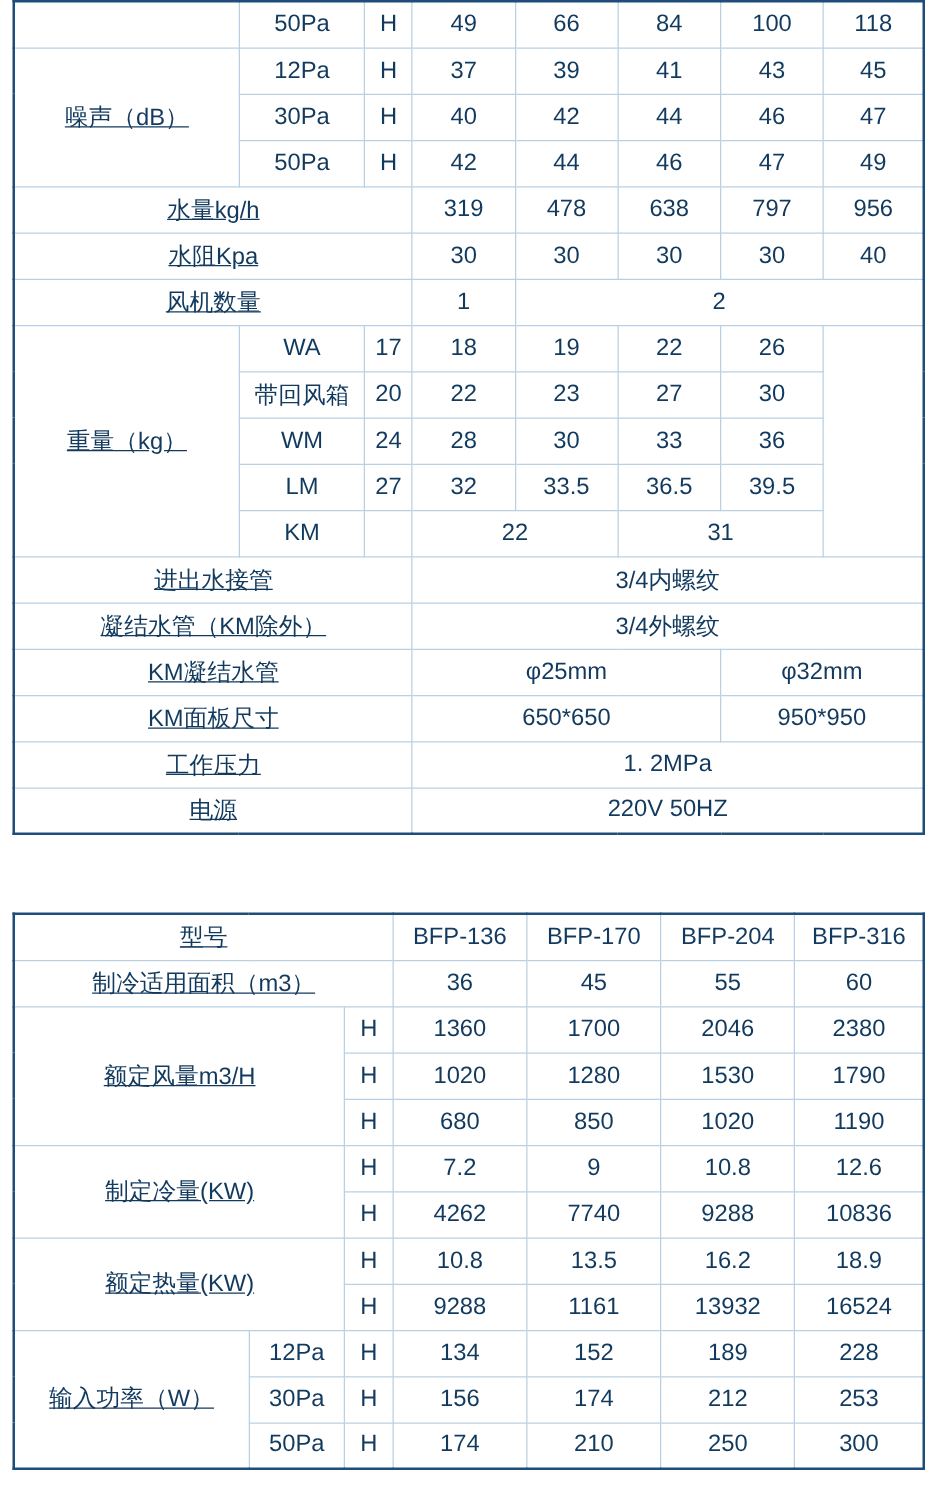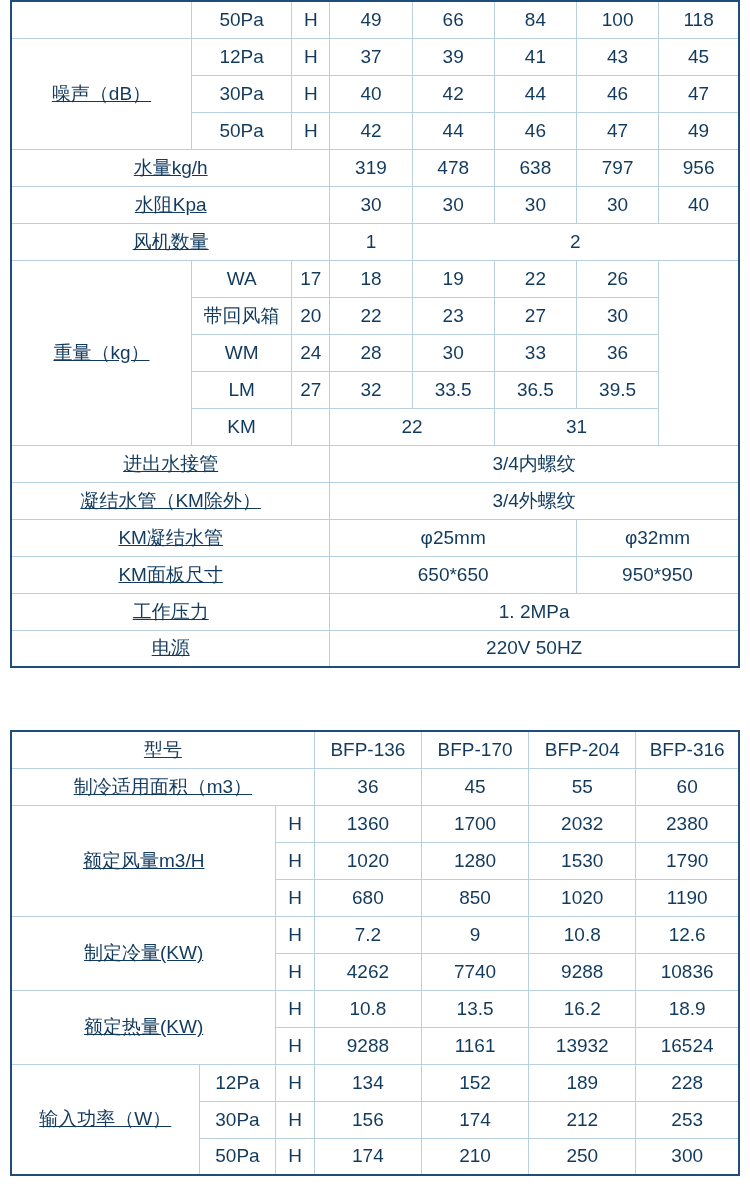--- a/index.html
+++ b/index.html
@@ -242,21 +242,21 @@
         <td>45</td>
         <td>55</td>
         <td>60</td>
       </tr>
 
       <tr>
         <td class="lbl" colspan="2" rowspan="3">额定风量m3/H</td>
         <td>H</td>
         <td>1360</td>
         <td>1700</td>
-        <td>2032</td>
+        <td>2046</td>
         <td>2380</td>
       </tr>
       <tr>
         <td>H</td>
         <td>1020</td>
         <td>1280</td>
         <td>1530</td>
         <td>1790</td>
       </tr>
       <tr>

